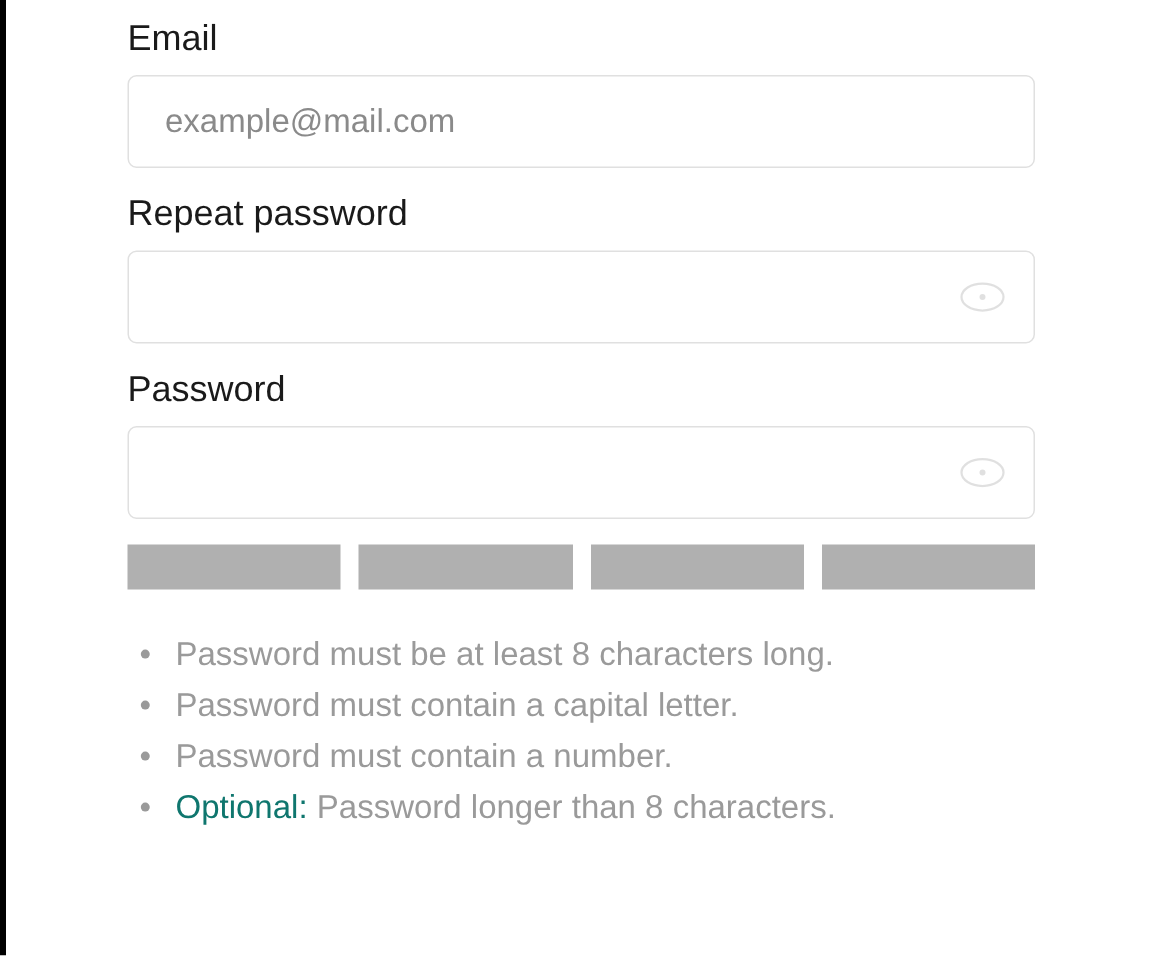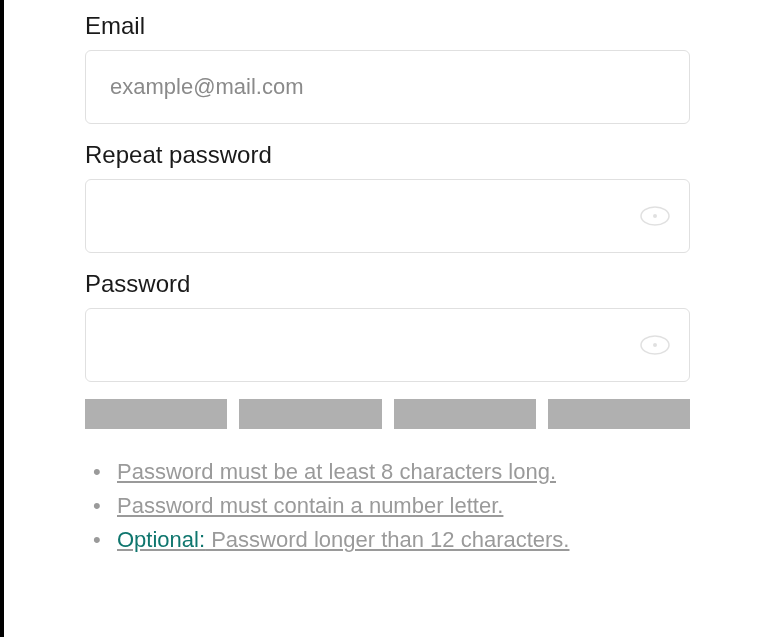--- a/index.html
+++ b/index.html
@@ -34,21 +34,21 @@
       font-weight: 400;
       margin-bottom: 10px;
       display: block;
     }
     .input-wrapper {
       position: relative;
       width: 100%;
     }
     .text-input {
       width: 100%;
-      height: 74px;
+      height: 62px;
       border: 1px solid #e0e0e0;
       border-radius: 6px;
       padding: 0 60px 0 24px;
       font-size: 22px;
       color: #333;
       background: #fff;
       outline: none;
       font-family: inherit;
     }
     .text-input::placeholder {
@@ -78,21 +78,20 @@
     .requirements-list {
       list-style: none;
       padding-left: 8px;
     }
     .requirements-list li {
       font-size: 22px;
       color: #9a9a9a;
       line-height: 1.55;
       position: relative;
       padding-left: 24px;
-      text-decoration: underline;
     }
     .requirements-list li::before {
       content: "•";
       position: absolute;
       left: 0;
       color: #9a9a9a;
       font-size: 22px;
     }
     .optional-prefix {
       color: #0f766e;
@@ -140,19 +139,20 @@
 
   <div class="strength-bars">
     <div class="strength-bar"></div>
     <div class="strength-bar"></div>
     <div class="strength-bar"></div>
     <div class="strength-bar"></div>
   </div>
 
   <ul class="requirements-list">
     <li>Password must be at least 8 characters long.</li>
-    <li>Password must contain a number letter.</li>
+    <li>Password must contain a capital letter.</li>
+    <li>Password must contain a number.</li>
     <li>
-      <span class="optional-prefix">Optional:</span><span> Password longer than 12 characters.</span>
+      <span class="optional-prefix">Optional:</span><span> Password longer than 8 characters.</span>
     </li>
   </ul>
 
 </div>
 
 </body></html>

